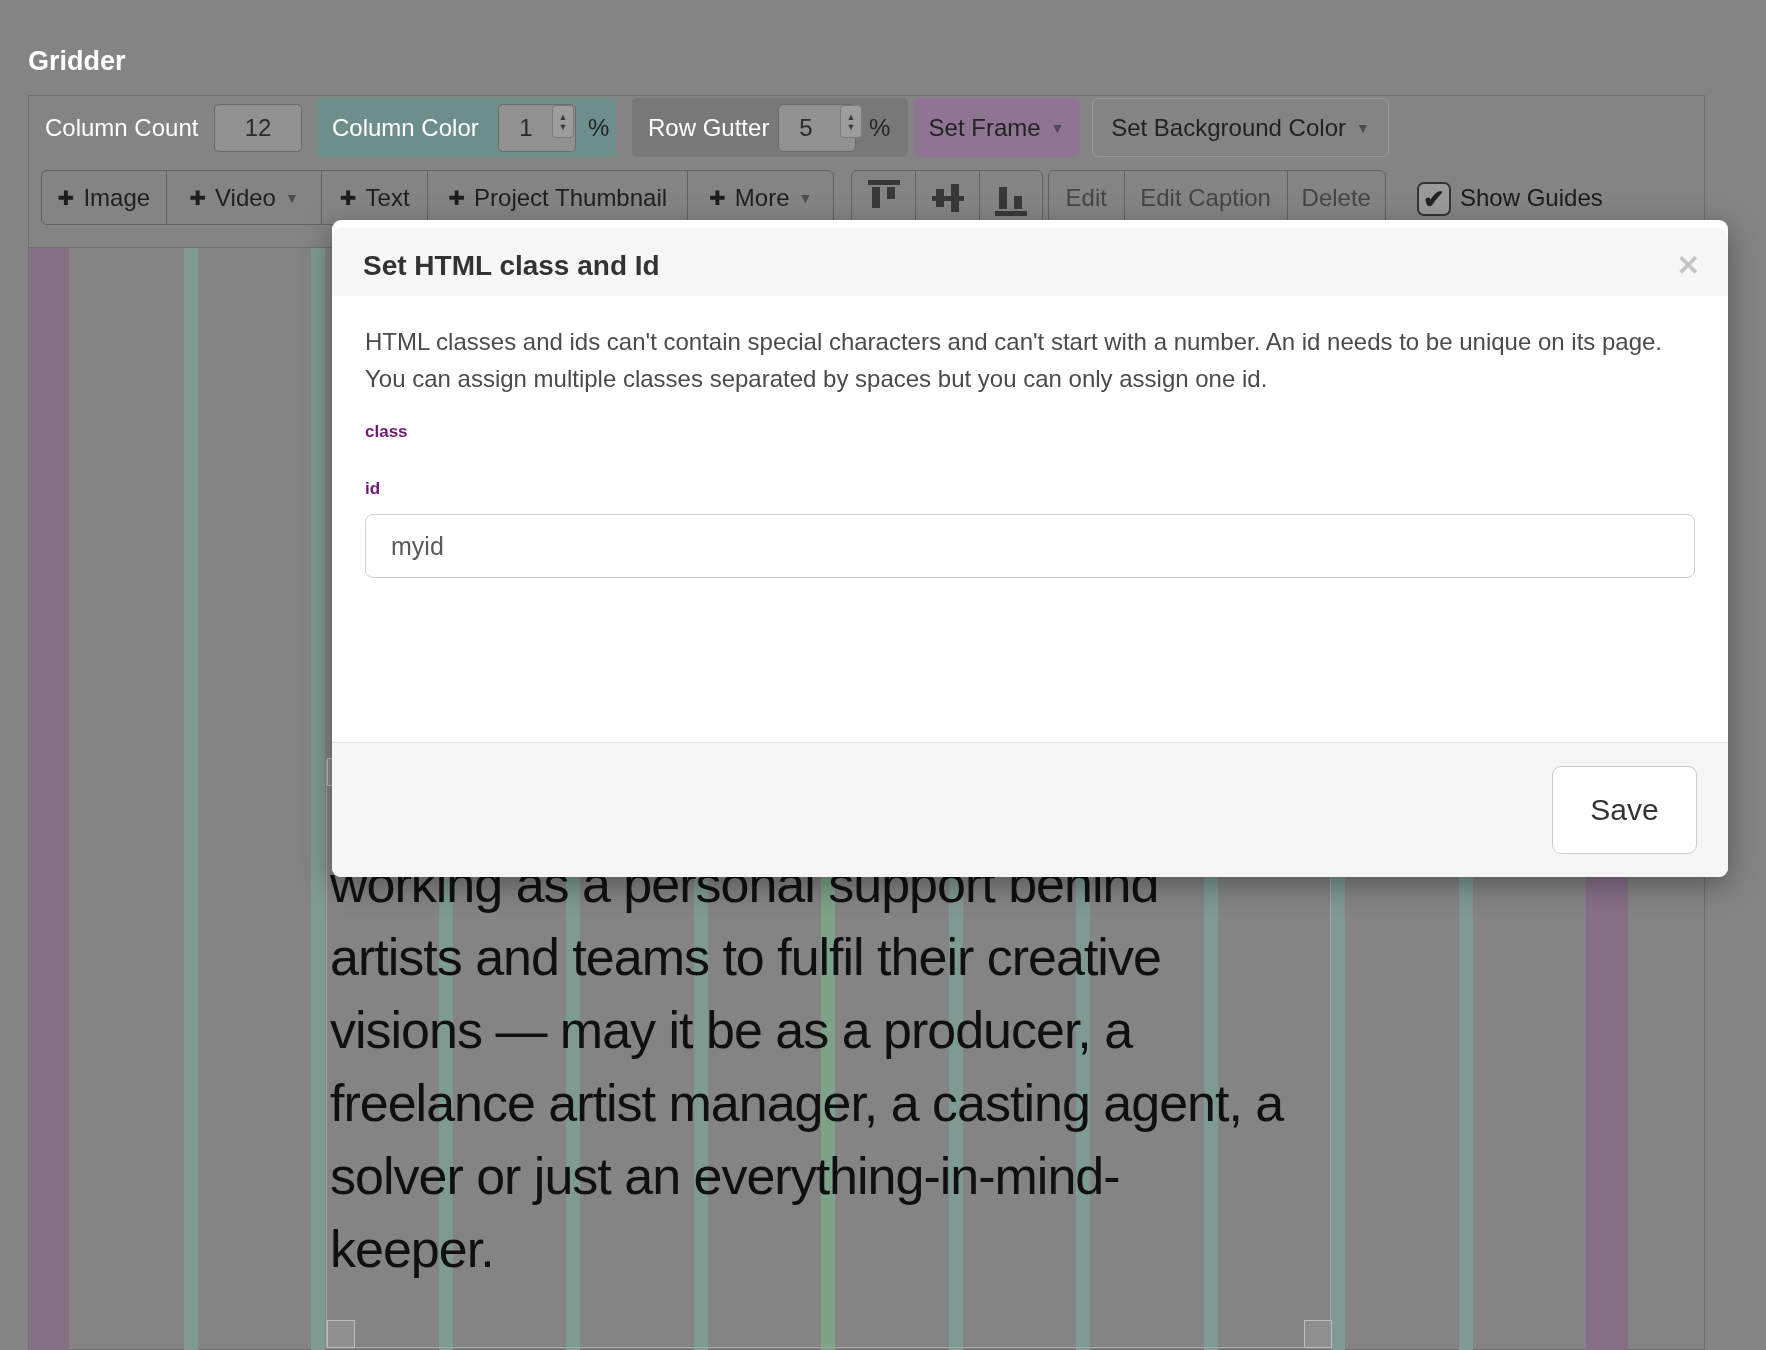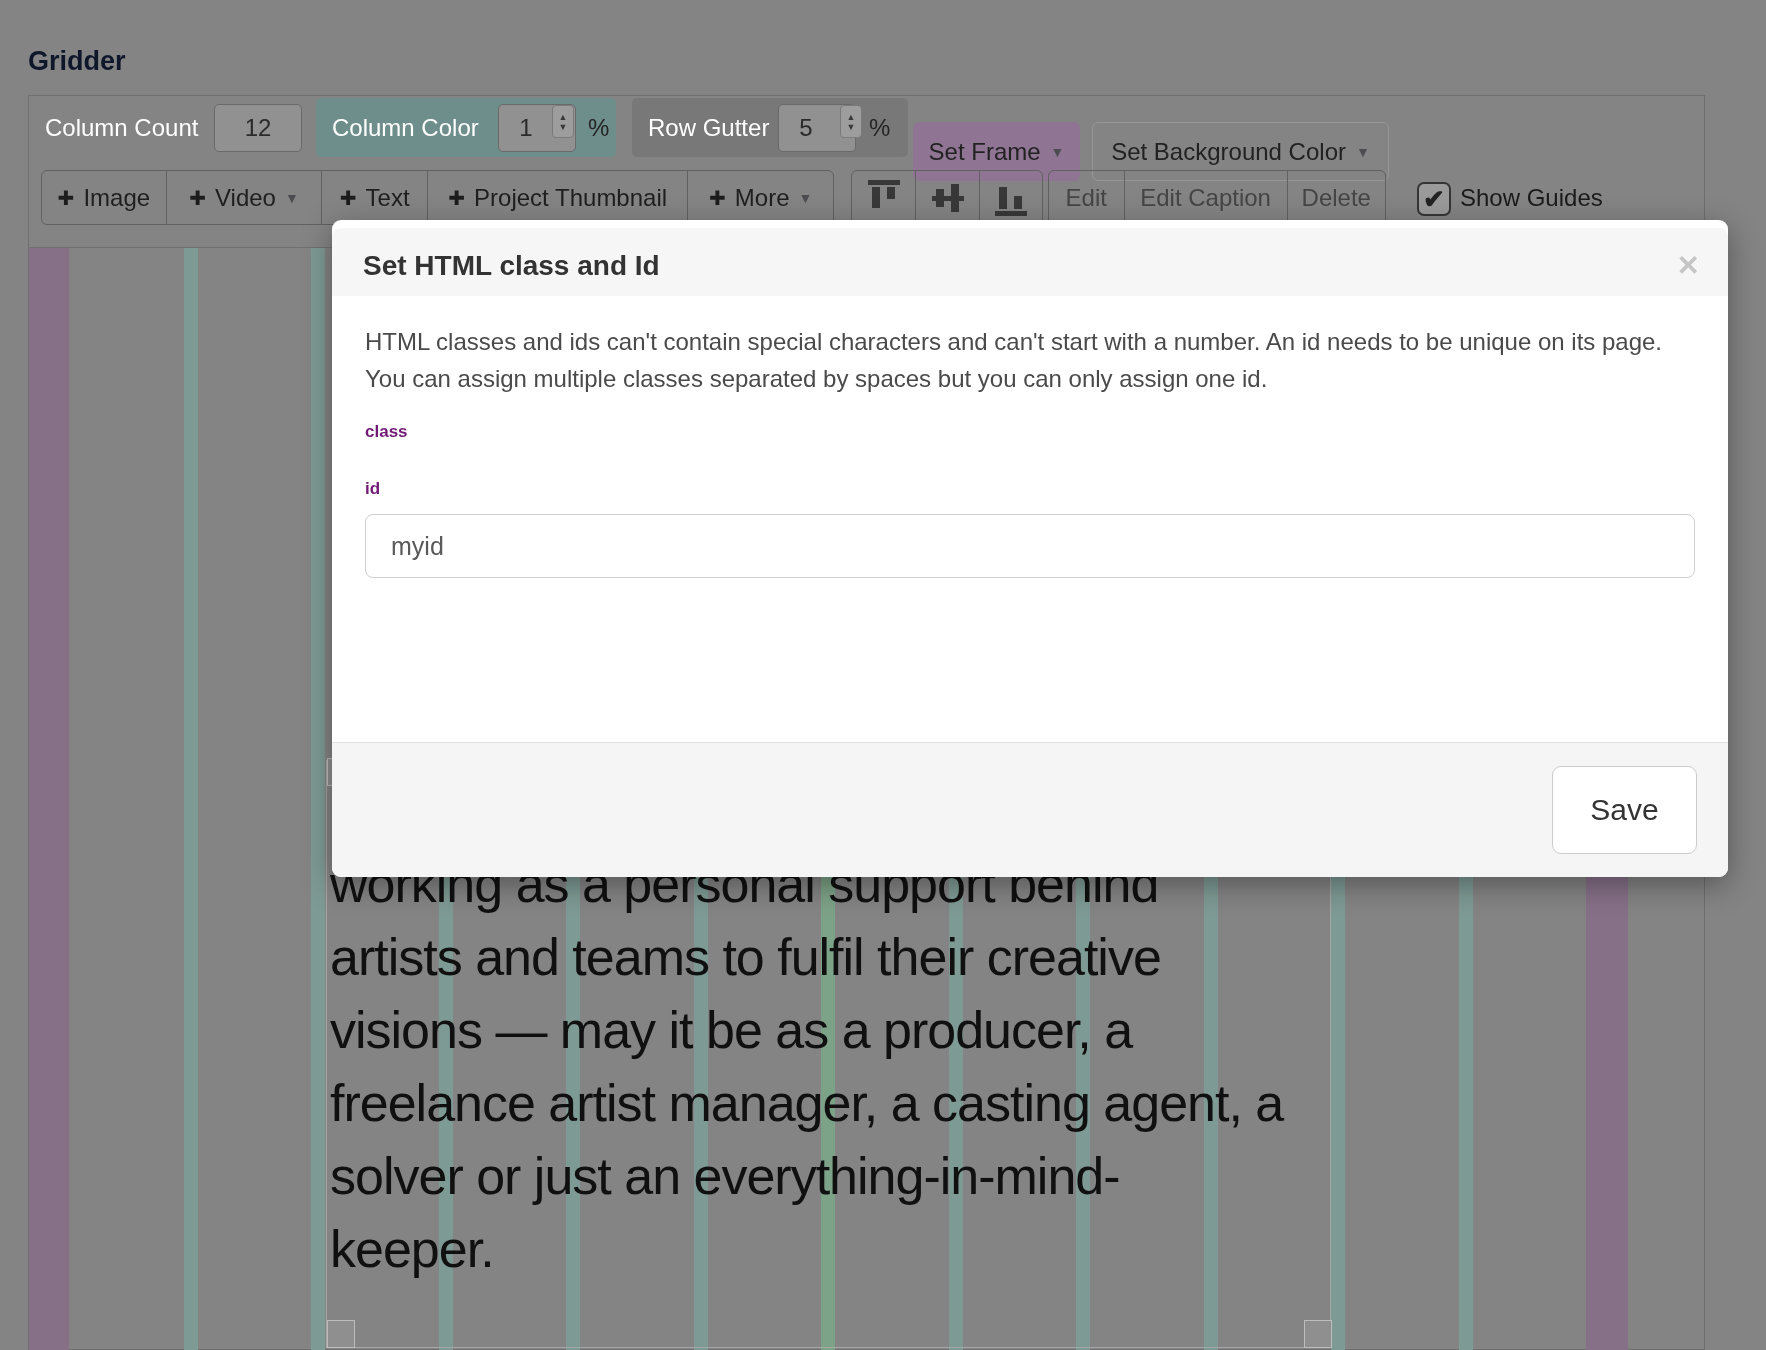--- a/index.html
+++ b/index.html
@@ -1,36 +1,36 @@
 <!DOCTYPE html>
 <html><head>
 <meta charset="utf-8">
 <style>
   * { margin:0; padding:0; box-sizing:border-box; }
   html,body { width:1766px; height:1350px; overflow:hidden; }
   body { font-family:"Liberation Sans", sans-serif; background:#848484; position:relative; }
   .abs { position:absolute; }
 
   
-  #app-title { left:28px; top:46px; font-size:27px; font-weight:bold; color:#0f172a; }
+  #app-title { left:28px; top:46px; font-size:27px; font-weight:bold; color:#ffffff; }
   #panel { left:28px; top:95px; width:1677px; height:1255px; border:1px solid #6f6f6f; z-index:0; }
   #toolbar-sep { left:28px; top:247px; width:1677px; height:1px; background:#707070; z-index:1; }
 
   .tb-label { font-size:24px; color:#ffffff; line-height:59px; white-space:nowrap; }
   .tb-box { height:59px; top:98px; border-radius:5px; }
   .num-input { top:104px; height:48px; background:#919191; border:1px solid #6a6a6a; border-radius:5px;
                font-size:24px; color:#2a2a2a; text-align:center; line-height:46px; }
   .stepper { position:absolute; right:4px; top:7px; width:22px; height:33px; background:#9d9d9d;
              border:1px solid #7a7a7a; border-radius:4px; display:flex; flex-direction:column;
              align-items:center; justify-content:center; }
   .stepper span { font-size:9px; line-height:10px; color:#3a3a3a; }
   .unit { font-size:24px; color:#242424; line-height:59px; }
 
   .btn { border:1px solid #979797; border-radius:6px; font-size:24px; color:#222;
-         display:flex; align-items:center; justify-content:center; gap:10px;margin-top:24px; }
+         display:flex; align-items:center; justify-content:center; gap:10px; }
   .caret { font-size:14px; color:#4c4c51; }
 
   .seg-group { top:170px; height:55px; border:1px solid #616161; border-radius:6px; display:flex; z-index:1; }
   .seg { height:100%; display:flex; align-items:center; justify-content:center; gap:9px;
          font-size:24px; color:#1f1f1f; border-left:1px solid #616161; }
   .seg:first-child { border-left:none; }
   .plus { font-size:20px; color:#1d1d1d; }
   .seg.disabled { color:#454545; }
 
   .ai { position:relative; width:32px; height:36px; }

